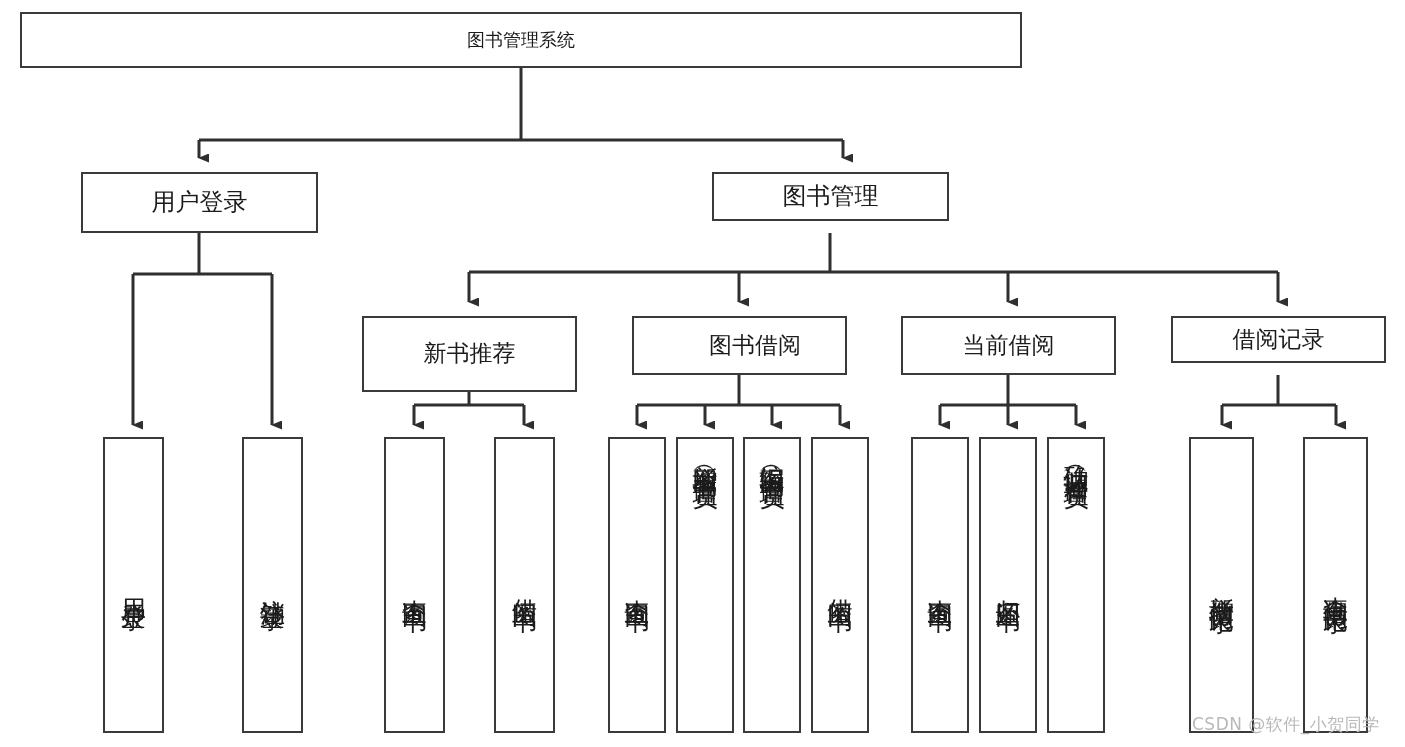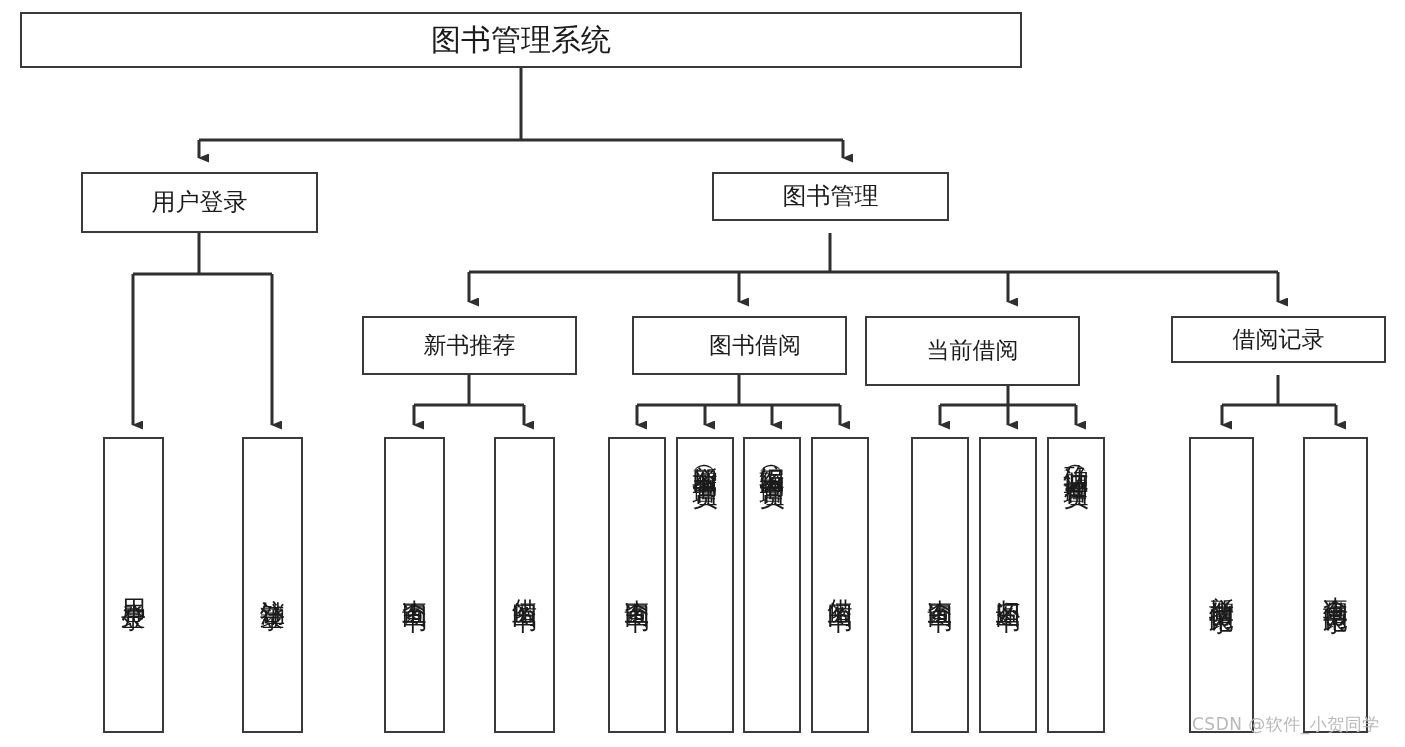--- a/index.html
+++ b/index.html
@@ -37,21 +37,21 @@
     color: #1b1b1b;
   }
   .node-label {
     display: block;
     text-align: center;
     line-height: 1.18;
     white-space: nowrap;
     color: #1b1b1b;
   }
   .node.root .node-label {
-    font-size: 30px;
+    font-size: 18px;
   }
   .node.level2 .node-label {
     font-size: 24px;
   }
   .node.level3 .node-label {
     font-size: 23px;
   }
   .node.leaf {
     align-items: flex-start;
     justify-content: center;
@@ -141,29 +141,29 @@
   </div>
 
   <div class="node level2" style="left:81px; top:172px; width:237px; height:61px;">
     <span class="node-label">用户登录</span>
   </div>
 
   <div class="node level2" style="left:712px; top:172px; width:237px; height:49px;">
     <span class="node-label">图书管理</span>
   </div>
 
-  <div class="node level3" style="left:362px; top:316px; width:215px; height:59px;">
+  <div class="node level3" style="left:362px; top:316px; width:215px; height:76px;">
     <span class="node-label">新书推荐</span>
   </div>
 
   <div class="node level3" style="left:632px; top:316px; width:215px; height:59px;padding-left:31px;">
     <span class="node-label">图书借阅</span>
   </div>
 
-  <div class="node level3" style="left:865px; top:316px; width:215px; height:70px;">
+  <div class="node level3" style="left:901px; top:316px; width:215px; height:59px;">
     <span class="node-label">当前借阅</span>
   </div>
 
   <div class="node level3" style="left:1171px; top:316px; width:215px; height:47px;">
     <span class="node-label">借阅记录</span>
   </div>
 
   <div class="node leaf centered" style="left:103px; top:437px; width:61px; height:296px;">
     <span class="node-label">用户登录</span>
   </div>

